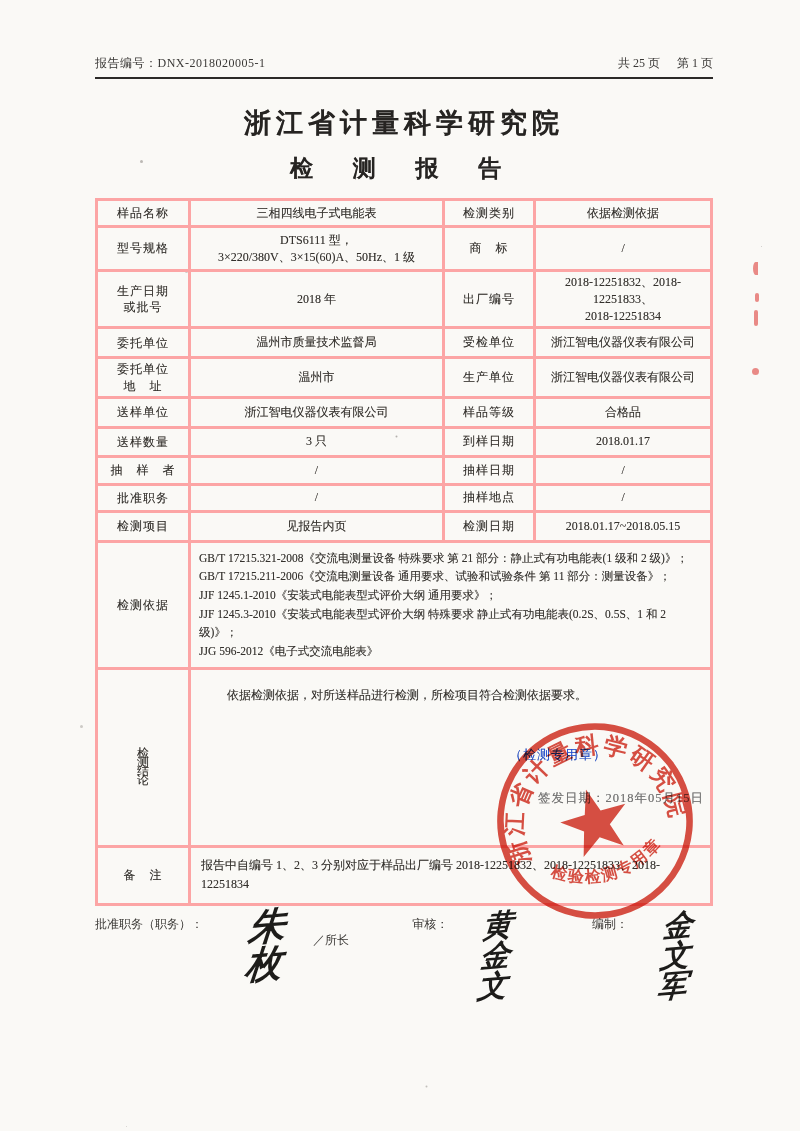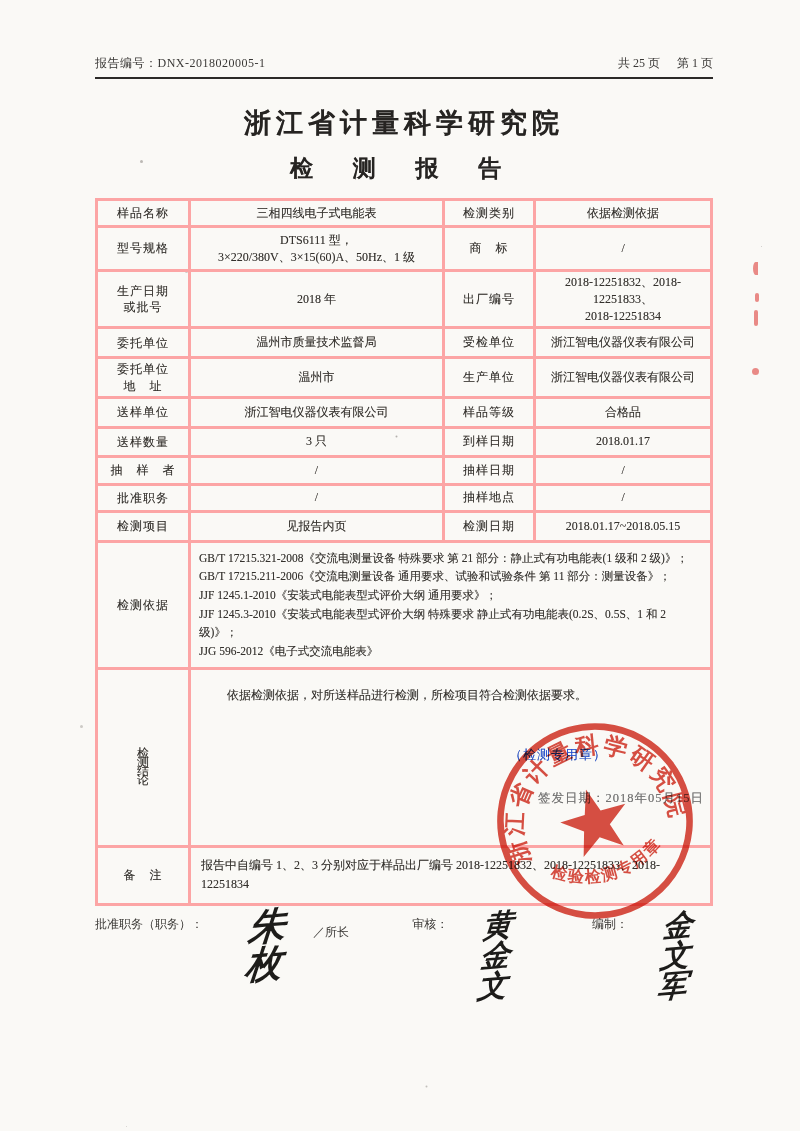--- a/index.html
+++ b/index.html
@@ -47,21 +47,21 @@
   .issue-date{position:absolute;top:120px;right:6px;color:#737373;font-size:12.5px;letter-spacing:1px;text-align:right;}
   tr.remark-row{height:58px;padding-left:32px;}
   td.remark-val{text-align:left;padding:4px 10px;line-height:1.6;}
   .footer-sigs{margin-top:6px;display:flex;align-items:flex-start;font-size:12px;color:#3a3835;gap:22px;}
   .sig{font-weight:bold;color:#1d1c1a;font-style:italic;
     font-family:"DejaVu Serif","Liberation Serif",serif;
     transform:rotate(-5deg) skewX(-10deg);display:inline-block;line-height:1;}
   .sig.big{font-size:37px;margin:-4px 2px 0 22px;}
   .sig.mid{font-size:30px;margin:-2px 2px 0 10px;}
   .ft-label{margin-top:4px;white-space:nowrap;}
-  .slash-title{margin-top:12px;white-space:nowrap;}
+  .slash-title{margin-top:20px;white-space:nowrap;}
   .gap1{width:34px;} .gap2{width:26px;}
   
   .stamp-wrap{position:absolute;left:492px;top:718px;width:206px;height:206px;
     transform:rotate(-16deg);opacity:.88;mix-blend-mode:multiply;pointer-events:none;}
   .stamp-ring{fill:none;stroke:#d5382a;stroke-width:7;}
   .stamp-arc-text{fill:#d5382a;font-size:25px;font-weight:bold;letter-spacing:3px;
     font-family:"Liberation Serif","DejaVu Serif",serif;}
   .stamp-bottom-text{fill:#d5382a;font-size:17px;font-weight:bold;letter-spacing:2px;
     font-family:"Liberation Serif","DejaVu Serif",serif;}
   .stamp-star{fill:#d5382a;}

